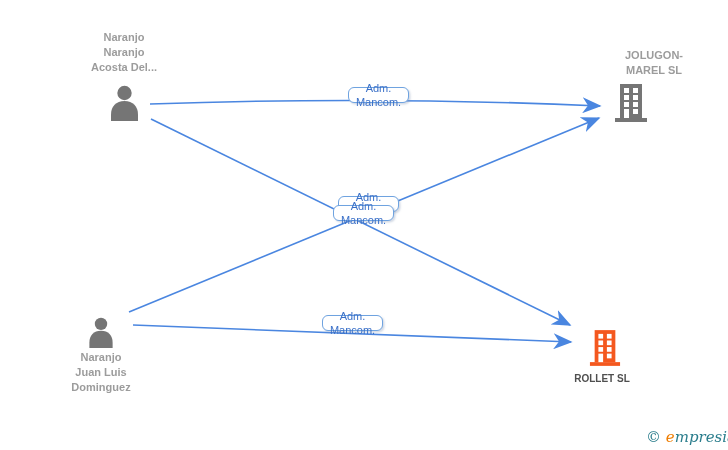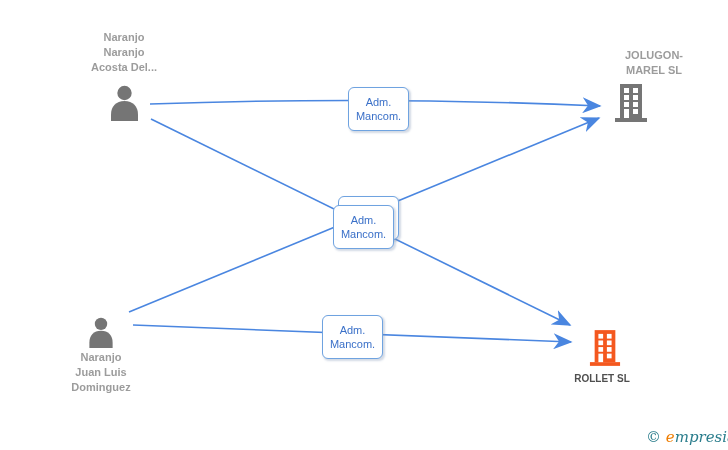--- a/index.html
+++ b/index.html
@@ -45,21 +45,21 @@
   .node-icon {
     position: absolute;
   }
   .person-fill { fill: var(--gray-icon, #757575); }
   .building-gray { fill: var(--gray-icon, #757575); }
   .building-orange { fill: var(--orange-building, #f4581f); }
   .edge-box {
     position: absolute;
     box-sizing: border-box;
     width: 61px;
-    height: 44px;
+    height: 16px;
     background: #ffffff;
     border: 1.5px solid var(--box-border, #6fa3e0);
     border-radius: 6px;
     box-shadow: 1.5px 1.5px 2px rgba(130, 150, 180, 0.35);
     color: var(--box-text, #3a70c8);
     font-size: 11px;
     line-height: 14px;
     text-align: center;
     display: flex;
     flex-direction: column;

